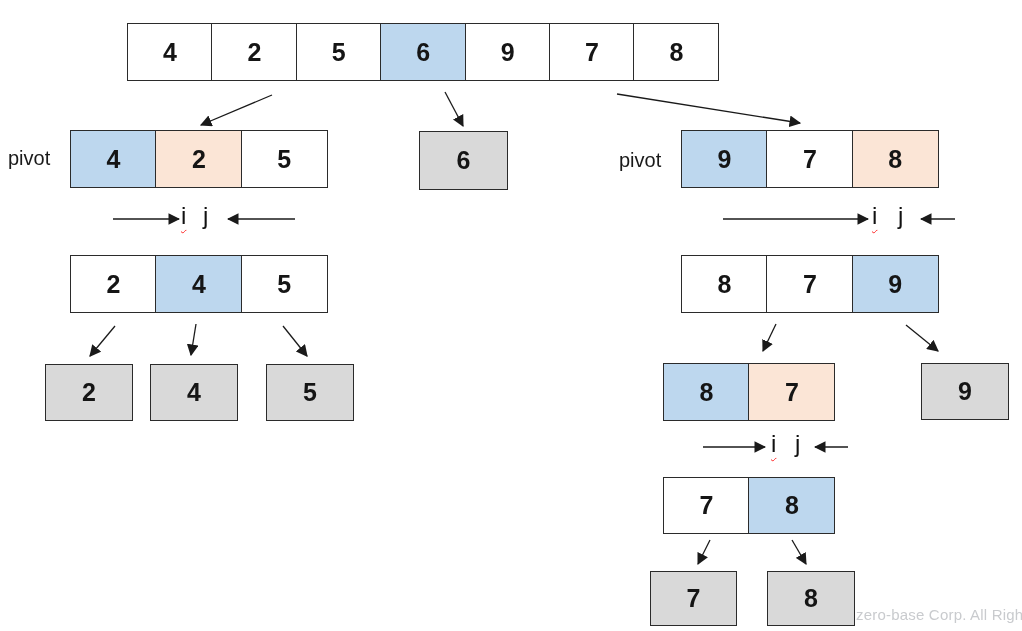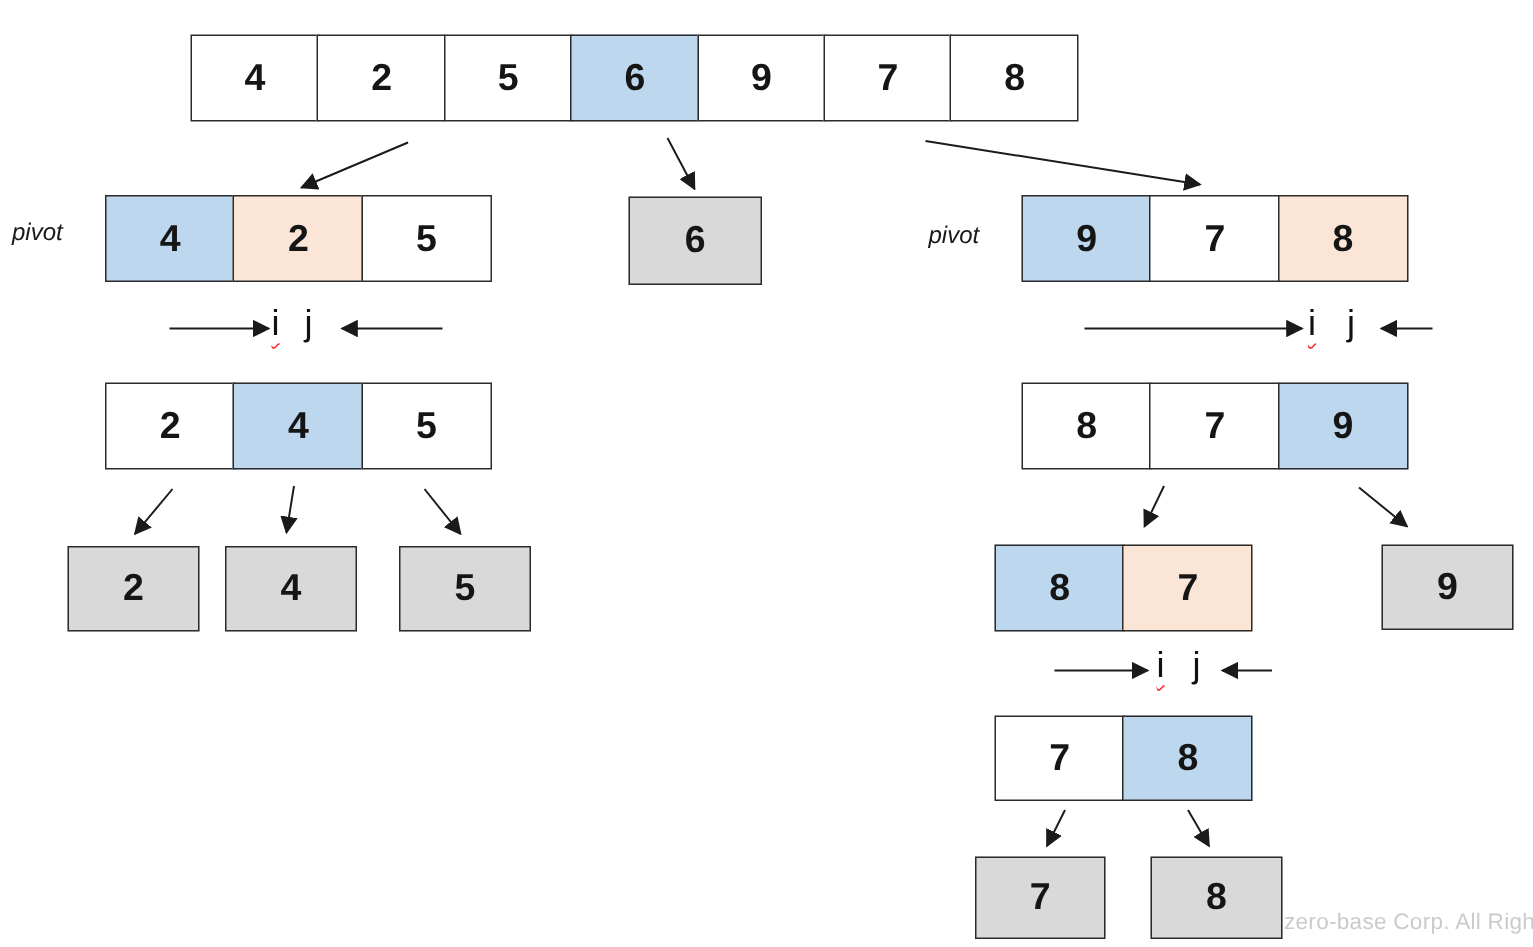--- a/index.html
+++ b/index.html
@@ -9,21 +9,21 @@
   }
   #arrow-layer{position:absolute;left:0;top:0;width:1022px;height:631px;z-index:3;pointer-events:none;}
   .array{position:absolute;display:flex;z-index:2;}
   .cell{
     box-sizing:border-box;display:flex;align-items:center;justify-content:center;
     border:1.6px solid var(--border,#2b2b2b);margin-left:-1.6px;
     font-weight:bold;font-size:25px;color:#151515;
   }
   .cell:first-child{margin-left:0;}
   .pivot-label{
-    position:absolute;font-size:16px;color:#1a1a1a;z-index:2;white-space:nowrap;font-style:italic;
+    position:absolute;font-size:20px;color:#1a1a1a;z-index:2;white-space:nowrap;
   }
   .ij-label{
     position:absolute;font-size:24px;color:#111;z-index:4;white-space:nowrap;line-height:1.1;
   }
   .squiggle{
     text-decoration-line:underline;text-decoration-style:wavy;
     text-decoration-color:var(--squiggle,#ff2a2a);
     text-decoration-thickness:1px;text-underline-offset:5px;
   }
   #watermark{

